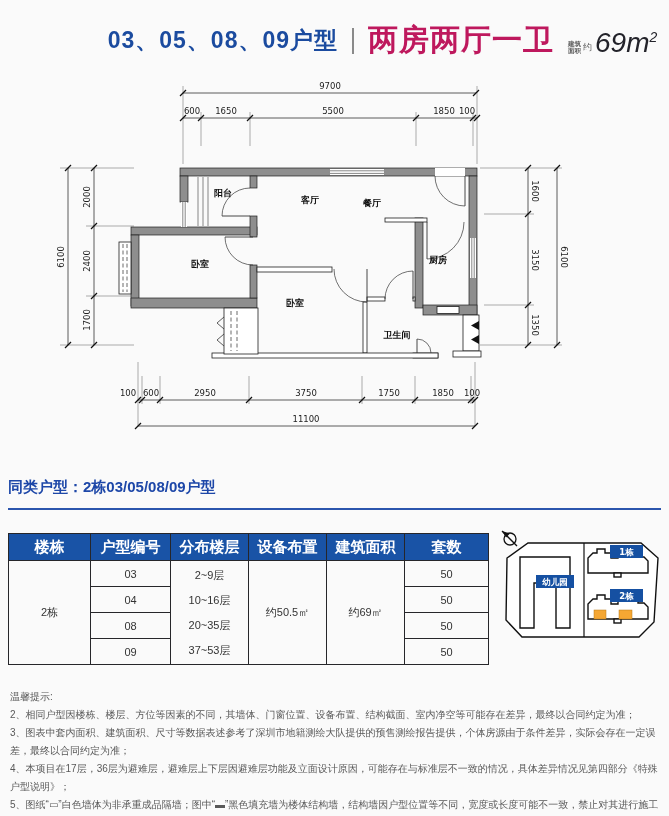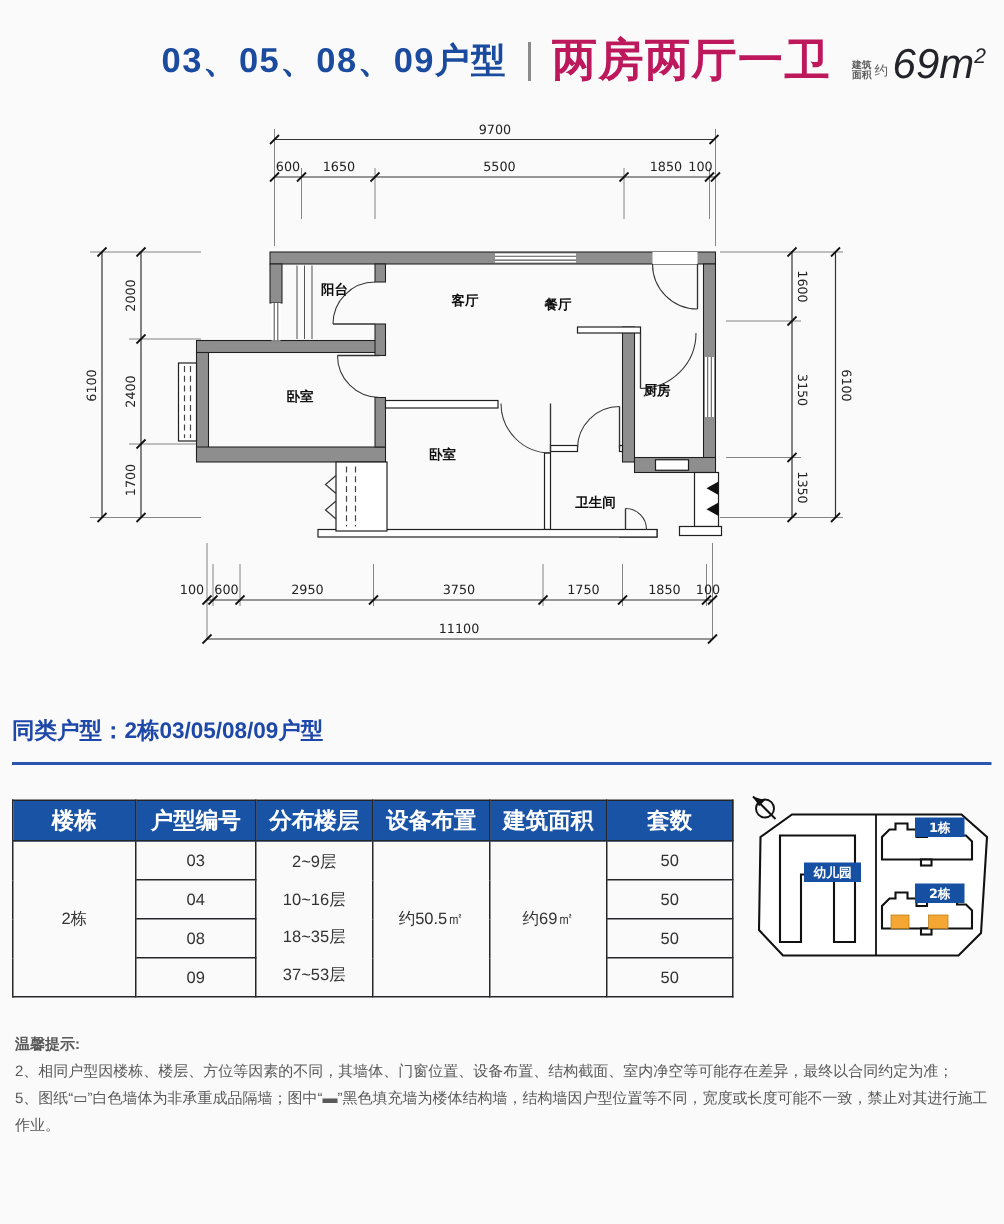--- a/index.html
+++ b/index.html
@@ -43,21 +43,21 @@
   .floors-stack div{line-height:25px;height:25px;}
   
   .site-svg{position:absolute;top:525px;left:498px;}
   .site-svg text{font-family:"DejaVu Sans","Liberation Sans",sans-serif;}
   .blk{fill:#fff;stroke:#111;stroke-width:1.4;}
   .lbl-box{fill:#1550a2;}
   .lbl-txt{font-size:8.5px;fill:#fff;font-weight:bold;text-anchor:middle;}
   .unit-hl{fill:#f5a733;stroke:#b97a14;stroke-width:0.5;}
   
   .tips{position:absolute;top:688px;left:10px;right:7px;}
-  .tips-title{font-size:11px;font-weight:bold;color:#2451ad;margin:0 0 5px 0;}
+  .tips-title{font-size:11px;font-weight:normal;color:#2451ad;margin:0 0 5px 0;}
   .tips p{font-size:10px;color:#595959;line-height:18px;margin:0;}
 </style>
 </head>
 <body>
 
 <div class="page">
 
   <div class="title-row">
     <span class="unit-title">03、05、08、09户型</span>
     <span class="title-divider"></span>
@@ -273,21 +273,21 @@
         <th>套数</th>
       </tr>
     </thead>
     <tbody>
       <tr>
         <td rowspan="4">2栋</td>
         <td>03</td>
         <td rowspan="4" class="floors-stack">
           <div>2~9层</div>
           <div>10~16层</div>
-          <div>18~35层</div>
+          <div>20~35层</div>
           <div>37~53层</div>
         </td>
         <td rowspan="4">约50.5㎡</td>
         <td rowspan="4">约69㎡</td>
         <td>50</td>
       </tr>
       <tr>
         <td>04</td>
         <td>50</td>
       </tr>
@@ -329,16 +329,18 @@
       <rect class="unit-hl" x="96" y="85" width="12" height="9"></rect>
       <rect class="unit-hl" x="121" y="85" width="13" height="9"></rect>
       <rect class="lbl-box" x="112" y="64" width="33" height="13"></rect>
       <text class="lbl-txt" x="128.5" y="73.5">2栋</text>
     </g>
   </svg>
 
   <div class="tips">
     <p class="tips-title">温馨提示:</p>
     <p>2、相同户型因楼栋、楼层、方位等因素的不同，其墙体、门窗位置、设备布置、结构截面、室内净空等可能存在差异，最终以合同约定为准；</p>
+    <p>3、图表中套内面积、建筑面积、尺寸等数据表述参考了深圳市地籍测绘大队提供的预售测绘报告提供，个体房源由于条件差异，实际会存在一定误差，最终以合同约定为准；</p>
+    <p>4、本项目在17层，36层为避难层，避难层上下层因避难层功能及立面设计原因，可能存在与标准层不一致的情况，具体差异情况见第四部分《特殊户型说明》；</p>
     <p>5、图纸“▭”白色墙体为非承重成品隔墙；图中“▬”黑色填充墙为楼体结构墙，结构墙因户型位置等不同，宽度或长度可能不一致，禁止对其进行施工作业。</p>
   </div>
 
 </div>
 
 </body></html>

